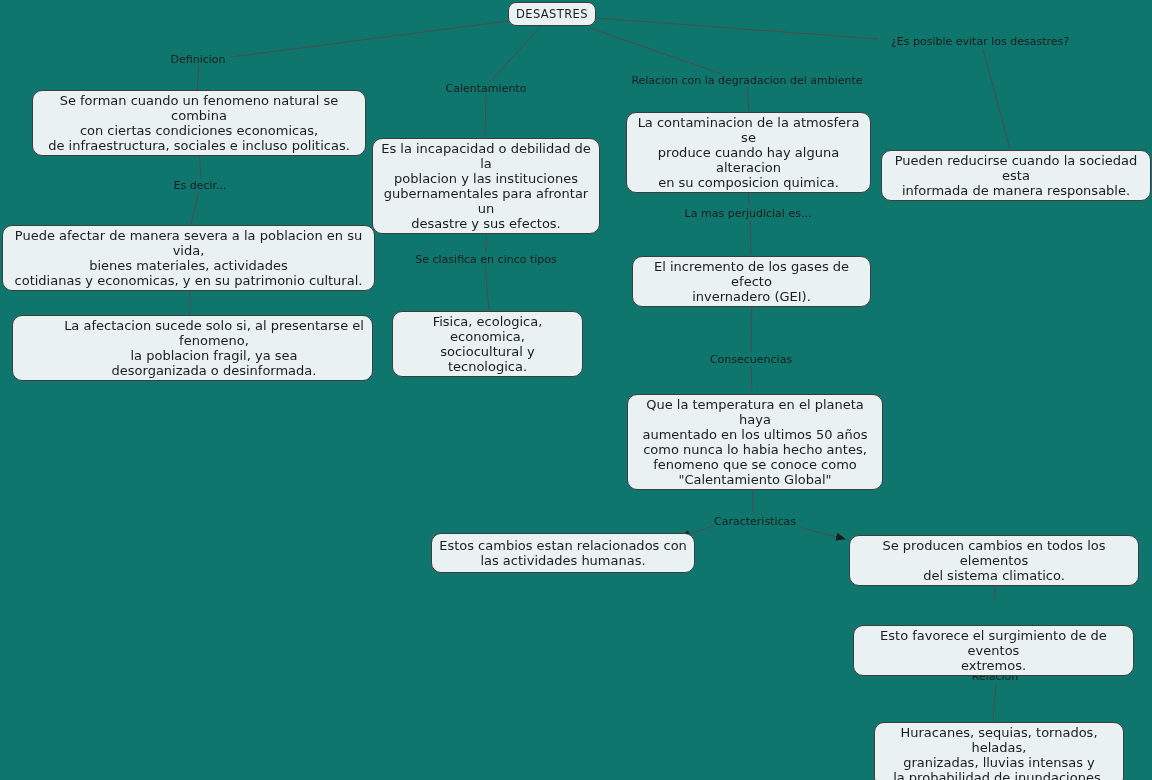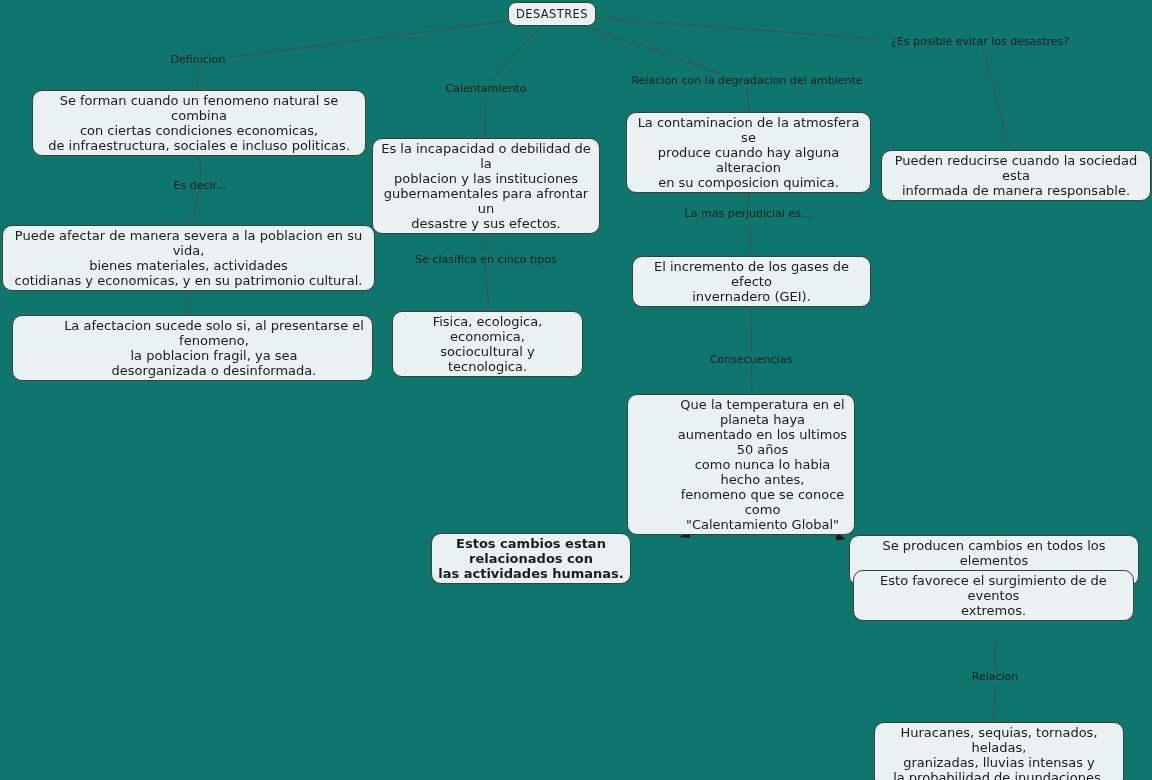--- a/index.html
+++ b/index.html
@@ -112,30 +112,30 @@
 gubernamentales para afrontar un
 desastre y sus efectos.</div>
   <div class="concept" style="left:392px; top:311px; width:191px; min-height:55px;">Fisica, ecologica, economica,
 sociocultural y
 tecnologica.</div>
   <div class="concept" style="left:626px; top:112px; width:245px; min-height:58px;">La contaminacion de la atmosfera se
 produce cuando hay alguna alteracion
 en su composicion quimica.</div>
   <div class="concept" style="left:632px; top:256px; width:239px; min-height:41px;">El incremento de los gases de efecto
 invernadero (GEI).</div>
-  <div class="concept" style="left:627px; top:394px; width:228px; min-height:84px;padding-left:48px;">Que la temperatura en el planeta haya
+  <div class="concept" style="left:627px; top:394px; width:256px; min-height:84px;">Que la temperatura en el planeta haya
 aumentado en los ultimos 50 años
 como nunca lo habia hecho antes,
 fenomeno que se conoce como
 "Calentamiento Global"</div>
-  <div class="concept" style="left:431px; top:533px; width:200px; min-height:40px;font-weight:bold;">Estos cambios estan relacionados con
+  <div class="concept" style="left:431px; top:533px; width:264px; min-height:40px;">Estos cambios estan relacionados con
 las actividades humanas.</div>
   <div class="concept" style="left:849px; top:535px; width:290px; min-height:38px;">Se producen cambios en todos los elementos
 del sistema climatico.</div>
-  <div class="concept" style="left:853px; top:570px; width:281px; min-height:40px;">Esto favorece el surgimiento de de eventos
+  <div class="concept" style="left:853px; top:625px; width:281px; min-height:40px;">Esto favorece el surgimiento de de eventos
 extremos.</div>
   <div class="concept" style="left:874px; top:722px; width:250px; min-height:57px;">Huracanes, sequias, tornados, heladas,
 granizadas, lluvias intensas y
 la probabilidad de inundaciones.</div>
   <div class="concept" style="left:881px; top:150px; width:270px; min-height:43px;">Pueden reducirse cuando la sociedad esta
 informada de manera responsable.</div>
 
 </div>
 
 </body></html>

